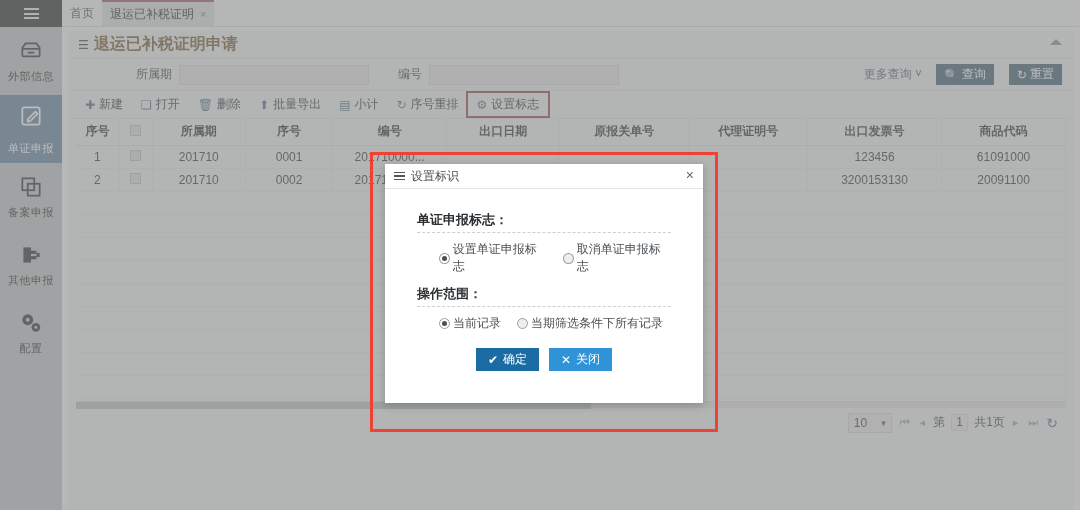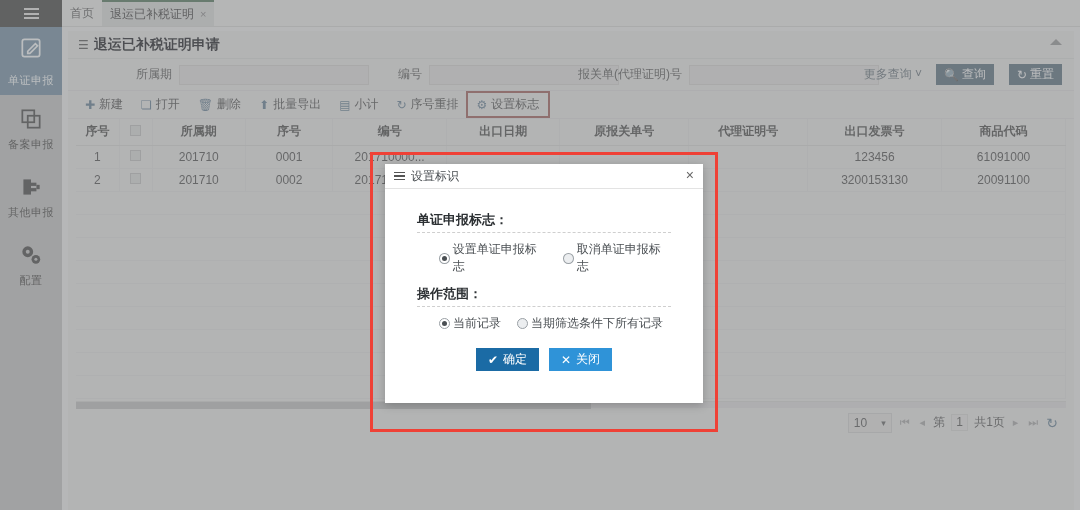--- a/index.html
+++ b/index.html
@@ -49,37 +49,37 @@
   .tabbar {
     position: absolute; left: 62px; top: 0; width: 1018px; height: 27px;
     background: #dfe2e4; border-bottom: 1px solid #c9cdd0;
     display: flex; align-items: stretch;
   }
   .tab {
     display: flex; align-items: center; gap: 6px;
     padding: 0 8px; font-size: 12px; color: #555a5e;
   }
   .tab.active {
-    background: #cfd3d6; border-top: 2px solid #15803d; color: #33383c;
+    background: #cfd3d6; border-top: 2px solid #ec4899; color: #33383c;
   }
   .tab .x { font-size: 11px; color: #7b8086; }
 
   
   .content {
     position: absolute; left: 62px; top: 27px; width: 1018px; height: 483px;
     background: #e3e6e8; padding: 4px 6px 0 6px;
   }
   .panel { background: #dcdfe1; height: 100%; }
   .panel-head {
     height: 28px; display: flex; align-items: center;
     padding: 0 10px; border-bottom: 1px solid #cfd2d5;
     position: relative;
   }
   .panel-head .list-ico { margin-right: 6px; color: #4b5054; font-size: 12px; letter-spacing:-1px;}
-  .panel-title { font-size: 14px; font-weight: bold; color: #0f172a; }
+  .panel-title { font-size: 16px; font-weight: bold; color: #a16207; }
   .collapse-ico {
     position: absolute; right: 12px; top: 8px;
     width: 0; height: 0;
     border-left: 6px solid transparent; border-right: 6px solid transparent;
     border-bottom: 6px solid #8b9096;
   }
 
   
   .queryform {
     height: 32px; display: flex; align-items: center; padding: 0 8px;
@@ -218,20 +218,30 @@
 
     <div class="sidebar">
       <div class="hamburger-btn">
         <span class="bars">
             <i></i>
             <i></i>
             <i></i>
           </span>
       </div>
 
+      <div class="side-item">
+        <span class="ico">
+          <svg viewBox="0 0 24 24" fill="none" stroke="#3f4244" stroke-width="1.6">
+            <path d="M4 9l3-4h10l3 4v7a1 1 0 0 1-1 1H5a1 1 0 0 1-1-1z"></path>
+            <path d="M4 10h16"></path>
+              <path d="M9 13.5h6"></path>
+          </svg>
+        </span>
+        <span>外部信息</span>
+      </div>
 
 
 
       <div class="side-item active">
         <span class="ico">
           <svg viewBox="0 0 24 24" fill="none" stroke="#e6f1fb" stroke-width="1.6">
             <rect x="4" y="4" width="16" height="16" rx="2"></rect>
             <path d="M9 15l7-7 2 2-7 7H9z"></path>
           </svg>
         </span>
@@ -292,24 +302,20 @@
           <span class="collapse-ico"></span>
         </div>
 
         <div class="queryform">
           <div class="field f1">
             <span class="lbl">所属期</span>
             <input value="" style="">
           </div>
           <div class="field f2">
             <span class="lbl">编号</span>
-            <input value="" style="">
-          </div>
-          <div class="field f3">
-            <span class="lbl">报关单(代理证明)号</span>
             <input value="" style="">
           </div>
           <span class="more-query">更多查询 ˅</span>
           <button class="qbtn search">
             <span>🔍</span>
             <span>查询</span>
           </button>
           <button class="qbtn reset">
             <span>↻</span>
             <span>重置</span>

